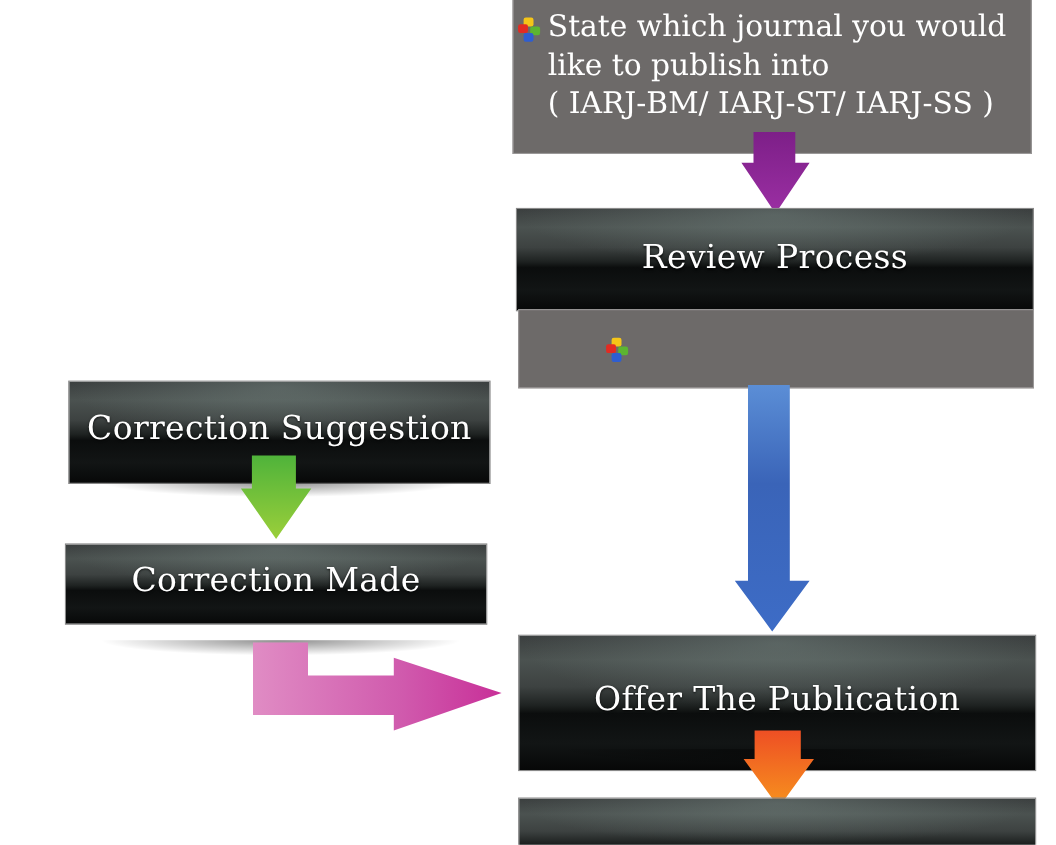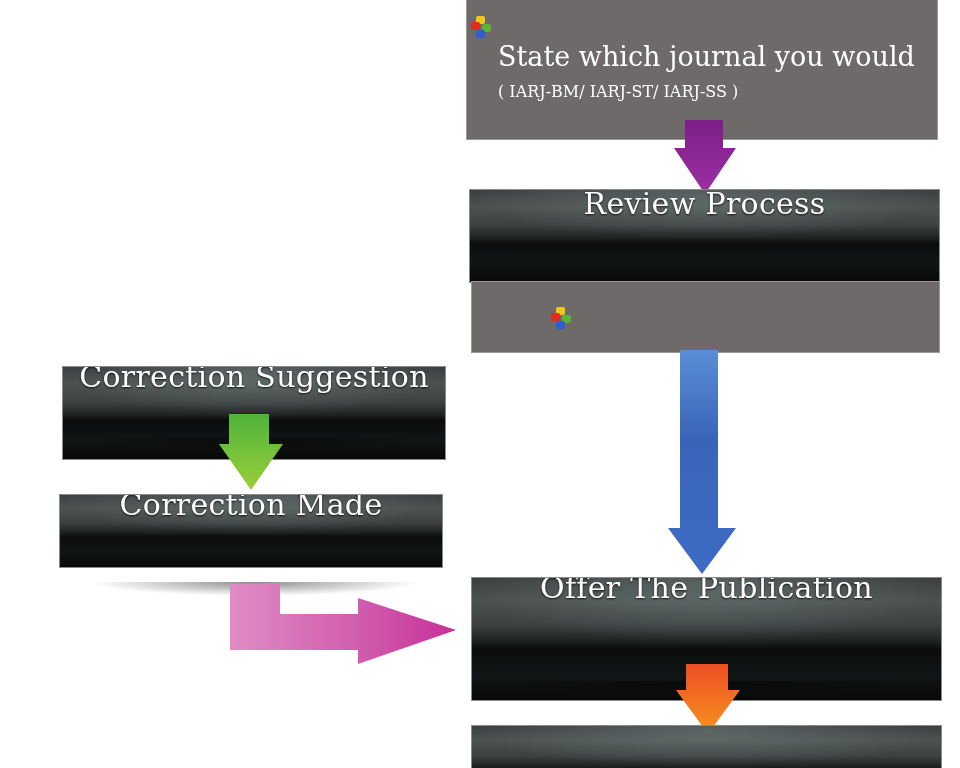--- a/index.html
+++ b/index.html
@@ -17,42 +17,42 @@
     box-sizing: border-box;
     color: #ffffff;
   }
 
   
   .step-box {
     box-sizing: border-box;
     border: 1px solid #8a8a8a;
     background: linear-gradient(180deg, #3b3f3f 0%, #4b5250 18%, #3d4241 38%, #1e2221 52%, #0b0d0d 58%, #121515 80%, #070808 100%);
     color: #ffffff;
-    display: flex; justify-content: center;
+    display: flex; align-items: center; justify-content: center;
     overflow: hidden;
   }
   .step-box::before {
     content: ""; position: absolute; left: 0; right: 0; top: 0; height: 55%;
     background: radial-gradient(ellipse at 50% 10%, rgba(140,160,155,0.35) 0%, rgba(80,90,88,0.0) 70%);
     pointer-events: none;
   }
   .step-box .label {
     position: relative;
     font-size: 30px;
     letter-spacing: 0.3px;
     text-shadow: 0 1px 2px rgba(0,0,0,0.8);
     white-space: nowrap;
   }
   .box-shadow-below {
     position: absolute; height: 14px;
     background: radial-gradient(ellipse at 50% 0%, rgba(0,0,0,0.45) 0%, rgba(0,0,0,0) 70%);
   }
 
   .panel-text {
-    font-size: 27px; line-height: 35px; margin-top: 32px;
+    font-size: 27px; line-height: 35px;
   }
   .bullet-icon { position: absolute; width: 26px; height: 26px; }
 
   svg.arrow { position: absolute; overflow: visible; }
 </style>
 </head>
 <body>
 
 <div class="abs grey-panel" style="left:466px; top:-10px; width:472px; height:150px;">
 
@@ -60,21 +60,22 @@
     <rect x="3" y="2" width="8" height="6" rx="2" fill="#2f5ed0"></rect>
   </svg>
   <svg class="bullet-icon" style="left:3px; top:23px;" viewBox="0 0 26 26">
     <rect x="6" y="2" width="9" height="8" rx="2" fill="#f5c518"></rect>
     <rect x="1" y="8" width="9" height="8" rx="2" fill="#e32b22"></rect>
     <rect x="12" y="10" width="9" height="8" rx="2" fill="#5cb531"></rect>
     <rect x="6" y="16" width="9" height="8" rx="2" fill="#2f5ed0"></rect>
   </svg>
   <div class="abs panel-text" style="left:31px; top:16px;">
     <div>State which journal you would</div>
-    <div style="font-size:16px;">( IARJ-BM/ IARJ-ST/ IARJ-SS )</div>
+    <div>like to publish into</div>
+    <div style="font-size:27px;">( IARJ-BM/ IARJ-ST/ IARJ-SS )</div>
   </div>
 </div>
 
 <svg class="arrow" style="left:672px; top:120px;" width="66" height="76" viewBox="0 0 66 76">
   <defs>
     <linearGradient id="gPurple" x1="0" y1="0" x2="0" y2="1">
       <stop offset="0" stop-color="#7d1f88"></stop>
         <stop offset="1" stop-color="#9b2fa3"></stop>
     </linearGradient>
   </defs>
@@ -110,21 +111,21 @@
     <linearGradient id="" gyellow="1" x1="1" y1="0" x2="0" y2="0">
       <stop offset="0" stop-color="#ffd41a"></stop>
         <stop offset="0.55" stop-color="#f0873a"></stop>
         <stop offset="0.7" stop-color="#ee6a2c"></stop>
         <stop offset="1" stop-color="#ffcc1a"></stop>
     </linearGradient>
   </defs>
   <path d="M228 12 V56 H92 V72 L2 36 L92 2 V12 Z" fill="url(#gYellow)"></path>
 </svg>
 
-<div class="abs step-box" style="left:62px; top:366px; width:384px; height:94px;">
+<div class="abs step-box" style="left:62px; top:346px; width:384px; height:94px;">
   <span class="label" style="margin-top:-8px;">Correction Suggestion</span>
 </div>
 <div class="box-shadow-below" style="left:90px; top:438px; width:330px;"></div>
 
 <svg class="arrow" style="left:217px; top:414px;" width="68" height="78" viewBox="0 0 68 78">
   <defs>
     <linearGradient id="gGreen" x1="0" y1="0" x2="0" y2="1">
       <stop offset="0" stop-color="#4fb33a"></stop>
         <stop offset="1" stop-color="#9bcf3a"></stop>
     </linearGradient>

